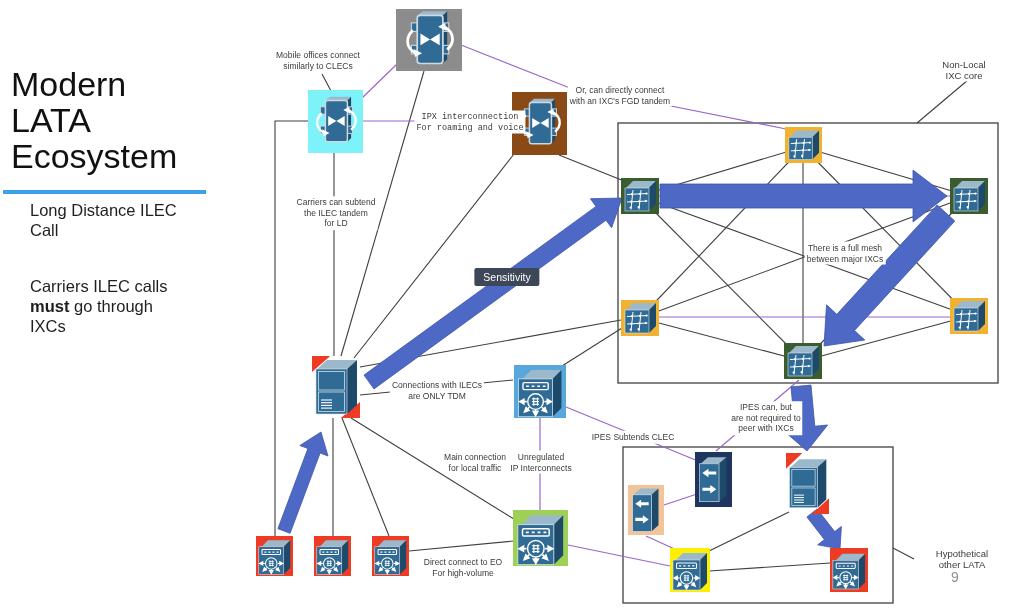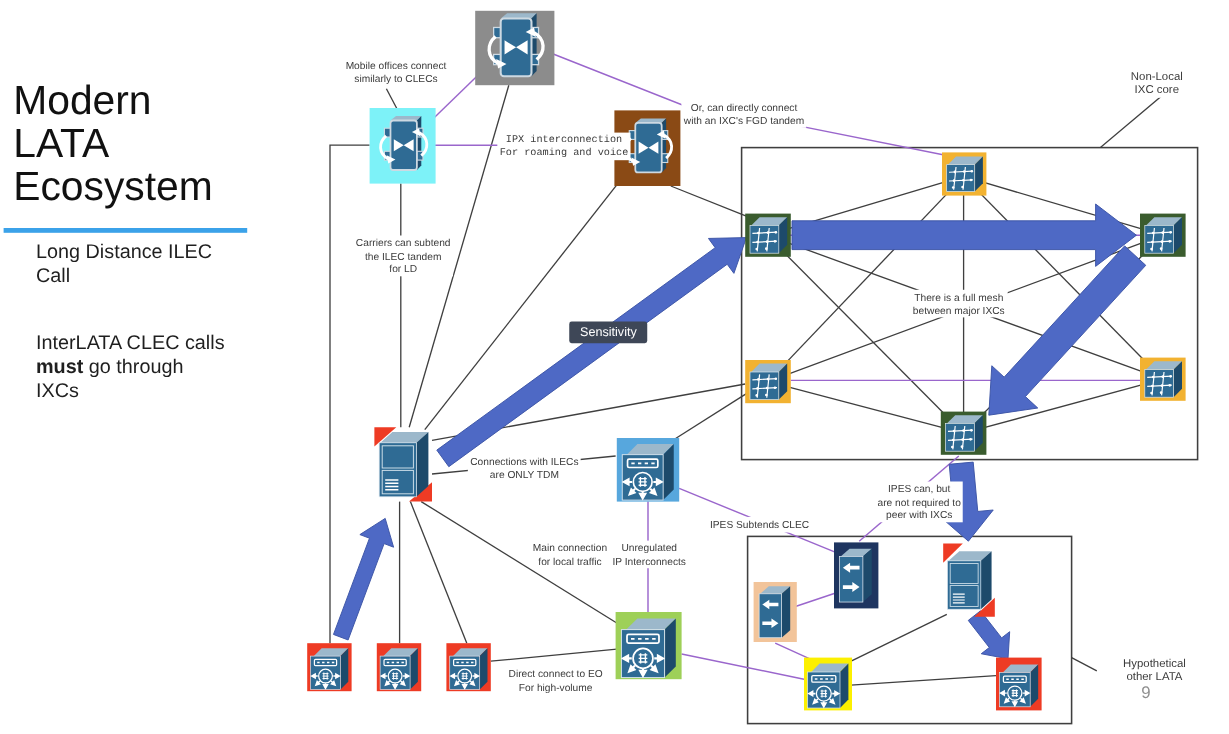--- a/index.html
+++ b/index.html
@@ -250,37 +250,37 @@
       </g>
   </svg>
 
   <div class="left-panel">
     <div class="slide-title">Modern
 LATA
 Ecosystem</div>
     <div class="title-rule" style="background: rgb(59, 162, 233);"></div>
     <div class="bullet bullet1">Long Distance ILEC
 Call</div>
-    <div class="bullet bullet2"><span>InterLATA CLEC calls
+    <div class="bullet bullet2"><span>Carriers ILEC calls
 </span><b>must</b><span> go through
 IXCs</span></div>
   </div>
 
   <div id="labels-layer">
-      <div class="dlabel" style="left: 330px; top: 60px;">Mobile offices connect
+      <div class="dlabel" style="left: 318px; top: 60px;">Mobile offices connect
 similarly to CLECs</div>
       <div class="dlabel" style="left: 470px; top: 122px; font-family: Liberation Mono, monospace;">IPX interconnection
 For roaming and voice</div>
       <div class="dlabel" style="left: 620px; top: 95px;">Or, can directly connect
 with an IXC's FGD tandem</div>
       <div class="dlabel" style="left: 964px; top: 70px; font-size: 9.5px;">Non-Local IXC core</div>
       <div class="dlabel" style="left: 336px; top: 213px;">Carriers can subtend
 the ILEC tandem
 for LD</div>
-      <div class="dlabel" style="left: 799px; top: 253px;">There is a full mesh
+      <div class="dlabel" style="left: 845px; top: 253px;">There is a full mesh
 between major IXCs</div>
       <div class="dlabel" style="left: 437px; top: 390px;">Connections with ILECs
 are ONLY TDM</div>
       <div class="dlabel" style="left: 437px; top: 462px; margin-left: 38px;">Main connection
 for local traffic</div>
       <div class="dlabel" style="left: 541px; top: 462px;">Unregulated
 IP Interconnects</div>
       <div class="dlabel" style="left: 463px; top: 567px;">Direct connect to EO
 For high-volume</div>
       <div class="dlabel" style="left: 633px; top: 437px;">IPES Subtends CLEC</div>

